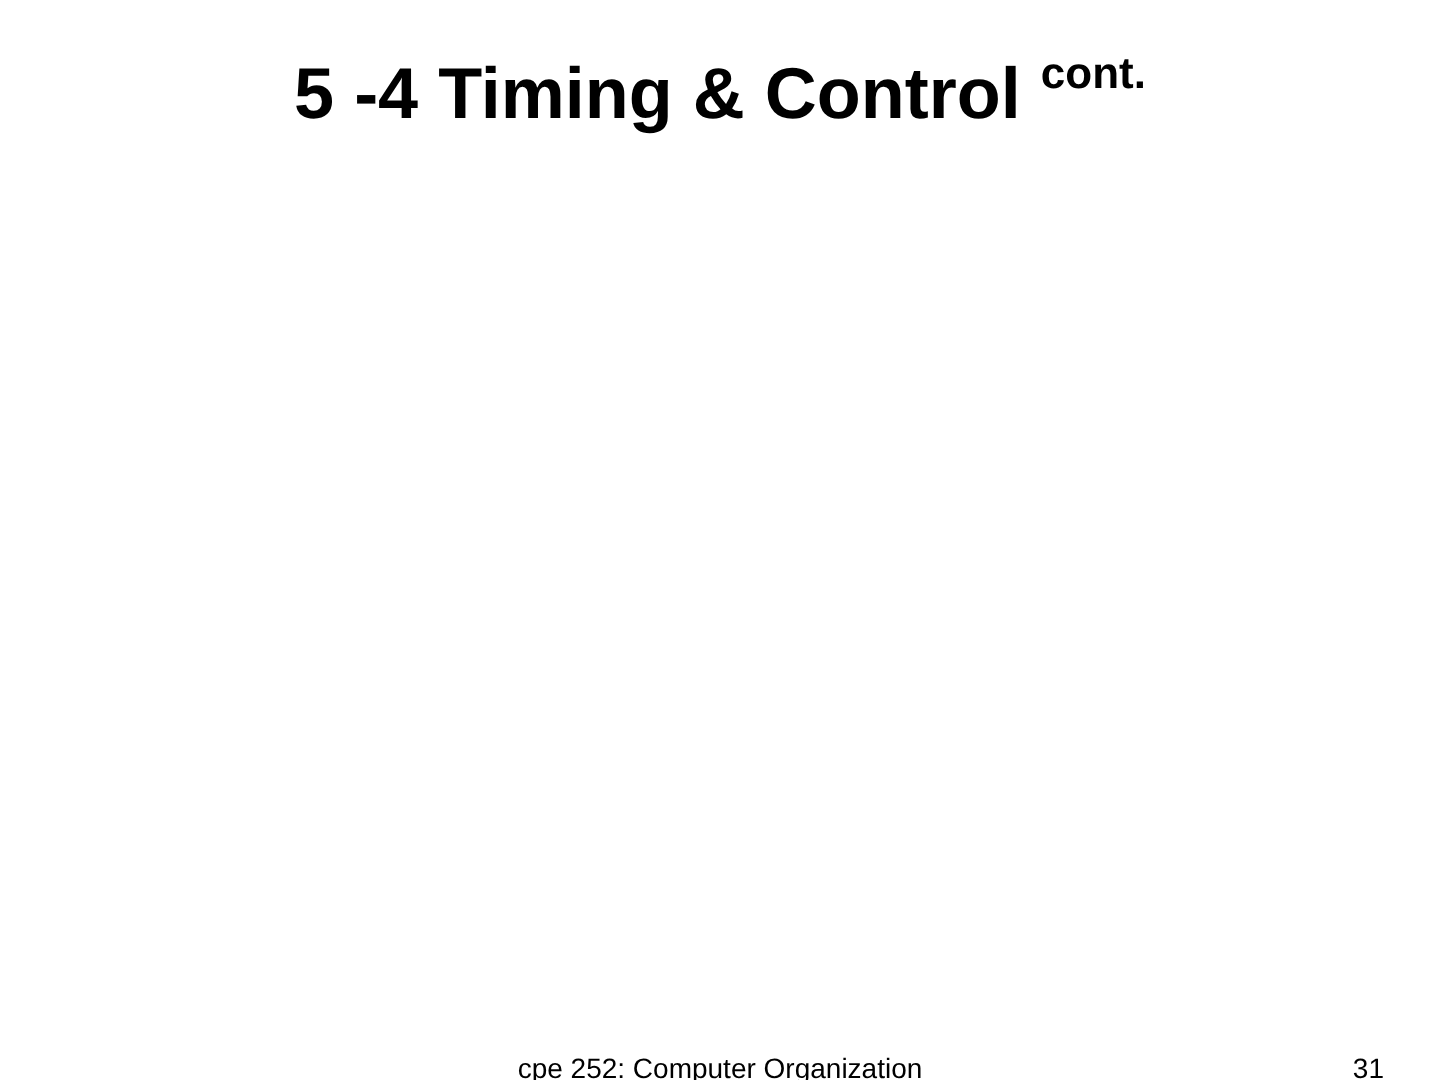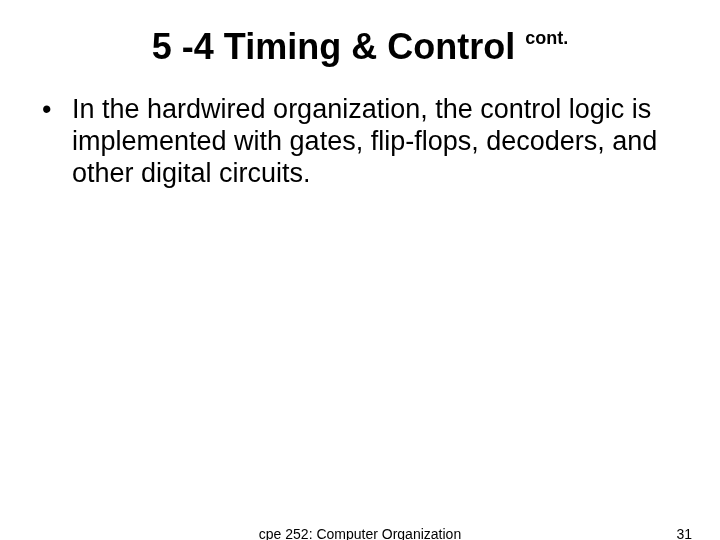--- a/index.html
+++ b/index.html
@@ -11,21 +11,21 @@
     position: relative;
     padding: 26px 38px 0 38px;
   }
   .title {
     text-align: center;
     font-size: 36px;
     margin-bottom: 26px;
     white-space: nowrap;
   }
   .title .sup {
-    font-size: 18px;
+    font-size: 22px;
     vertical-align: super;
     position: relative;
     top: -2px;
   }
   ul.bullets {
     list-style: none;
     font-size: 27px;
     line-height: 1.18;
   }
   ul.bullets > li {
@@ -64,21 +64,18 @@
   }
 </style>
 </head>
 <body>
 
 <h1 class="title">
   <span>5 -4 Timing &amp; Control </span><span class="sup">cont.</span>
 </h1>
 
 <ul class="bullets">
-  <li>
-    <span>In the hardwired organization, the control logic is implemented with gates, flip-flops, decoders, and other digital circuits.</span>
-  </li>
 </ul>
 
 <div class="footer">
   <div class="footer-course">cpe 252: Computer Organization</div>
   <div class="footer-page">31</div>
 </div>
 
 </body></html>

